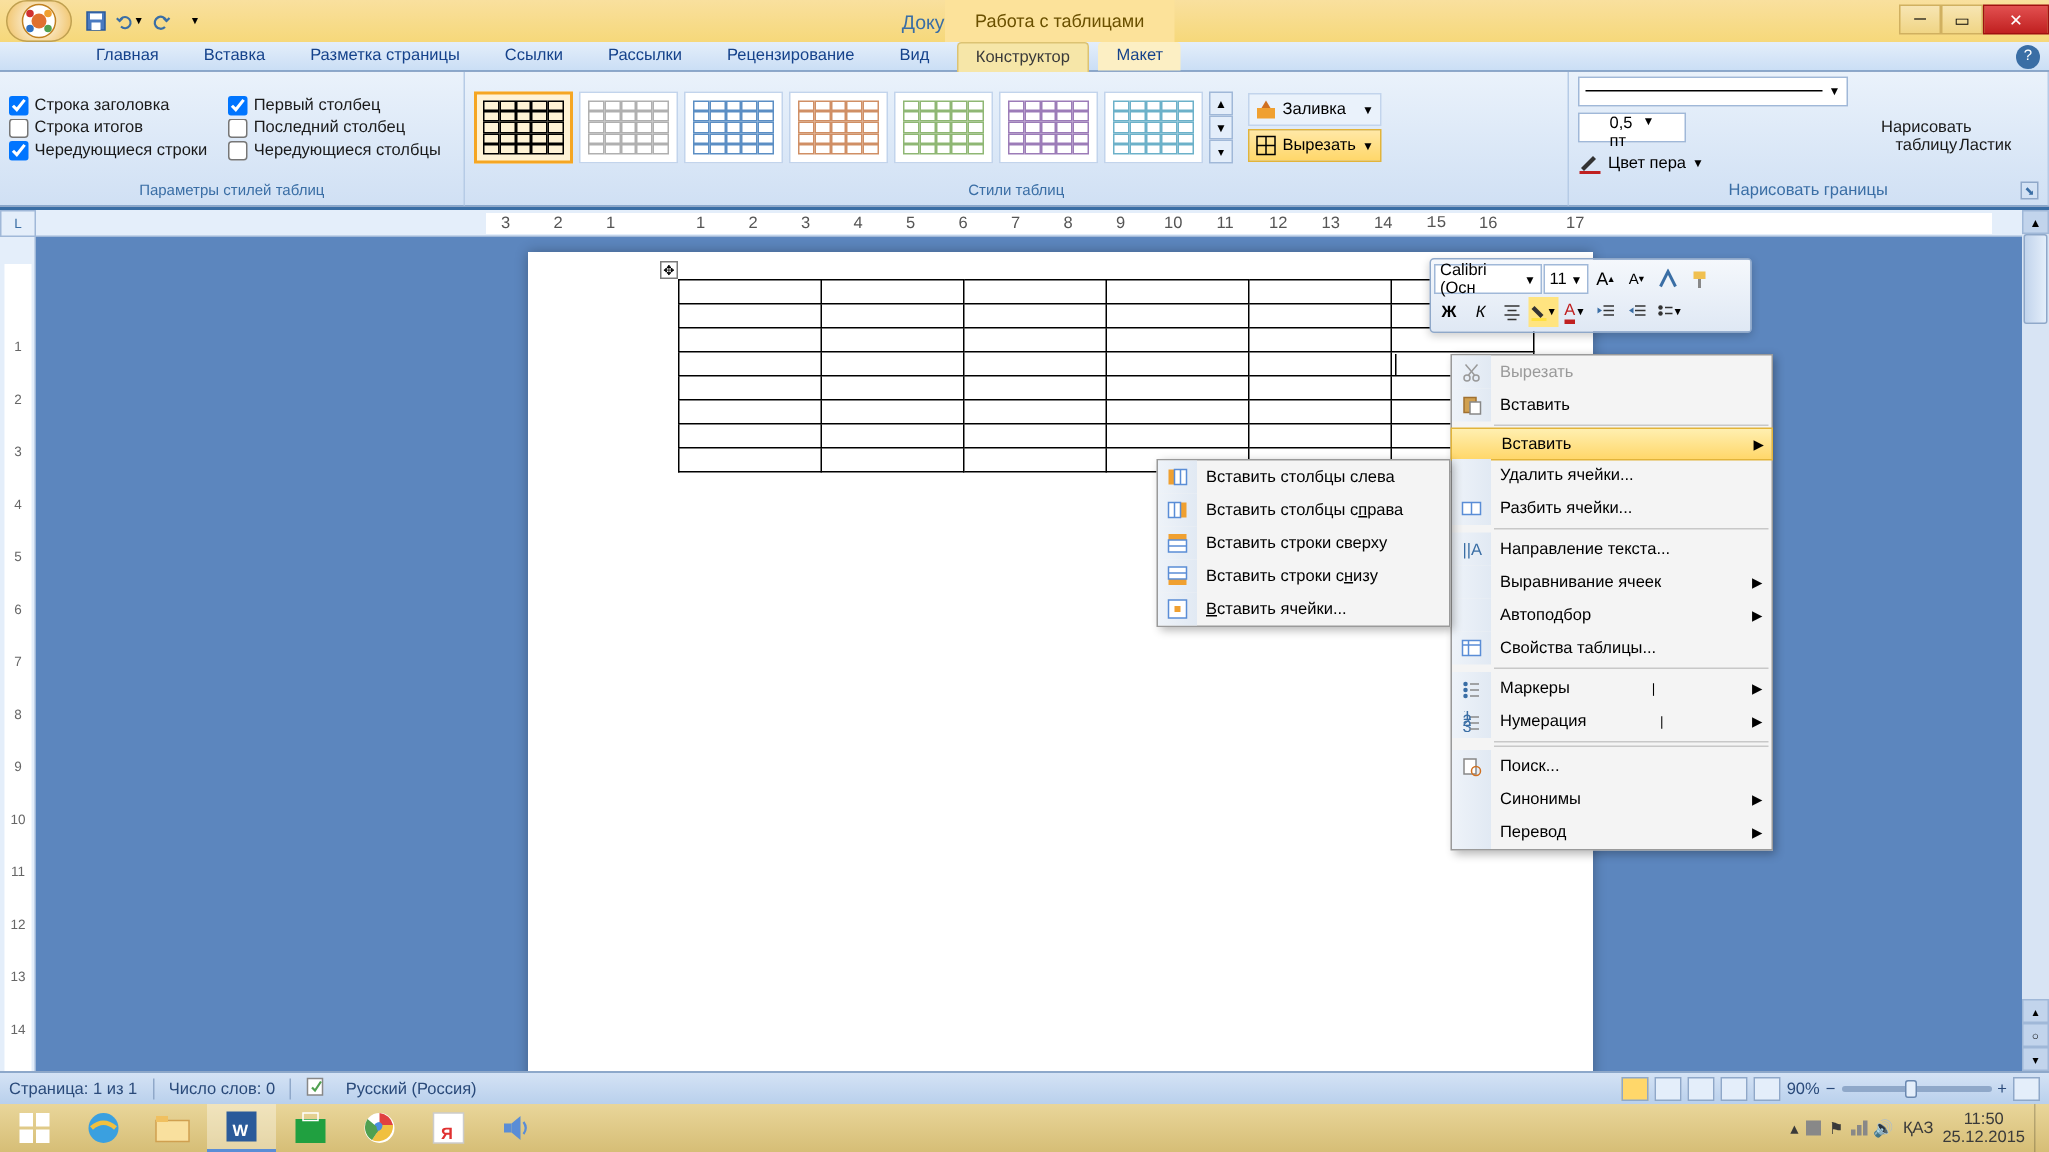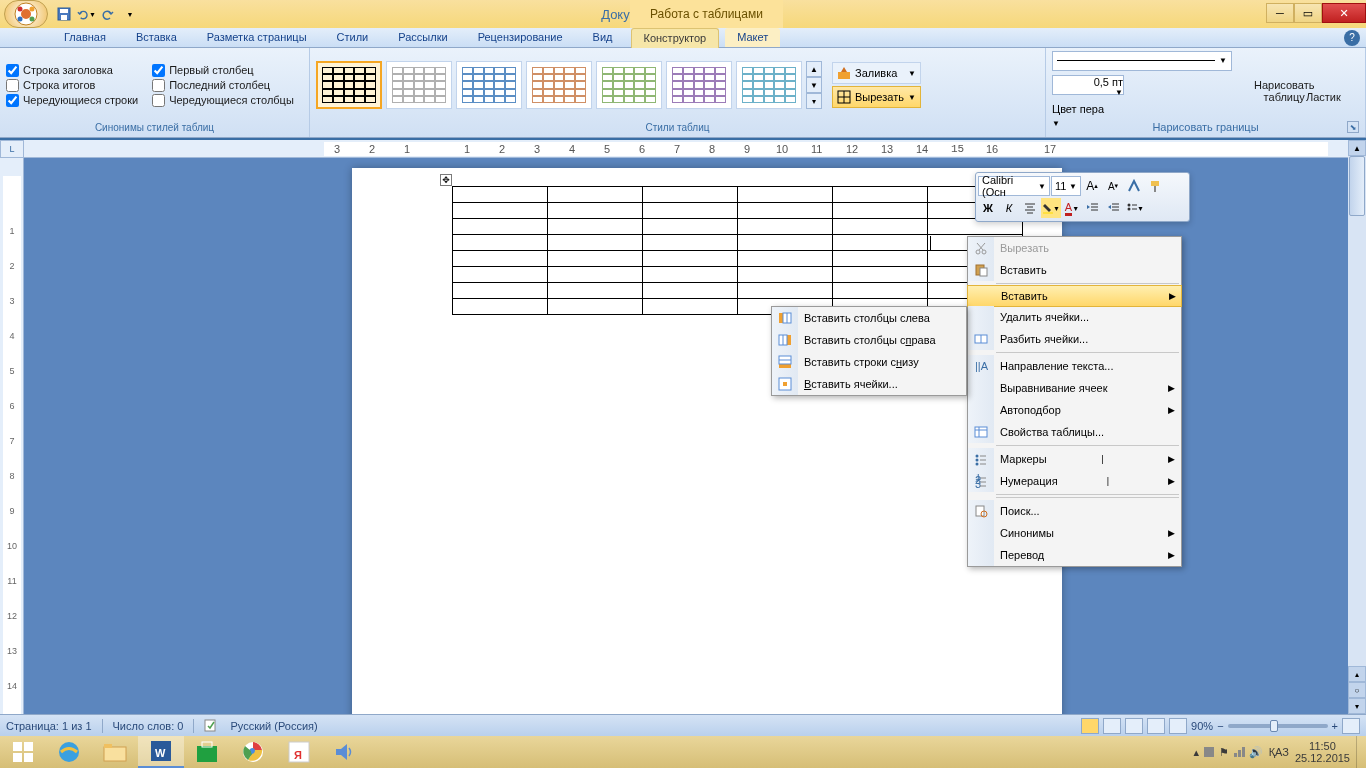--- a/index.html
+++ b/index.html
@@ -50,22 +50,22 @@
 .mini-tbl.c5 div { border-color:#6cb1c9; }
 .gal-scroll { width:16px; display:flex; flex-direction:column; }
 .gal-scroll div { flex:1; border:1px solid #a0b8d8; background:#e4eefa; display:flex; align-items:center; justify-content:center; font-size:8px; }
 
 .shading-borders { display:flex; flex-direction:column; gap:2px; margin-left:6px; }
 .sb-btn { height:22px; border:1px solid #c2d4ec; background:#eaf2fb; display:flex; align-items:center; padding:0 4px; gap:4px; font-size:11px; }
 .sb-btn.active { background:linear-gradient(#ffe8a6,#ffd76a); border-color:#e2b43a; }
 .sb-btn .dd { margin-left:auto; font-size:8px; }
 .border-style { width:180px; height:20px; border:1px solid #a0b8d8; background:#fff; display:flex; align-items:center; padding:0 4px; }
 .border-style .line { flex:1; height:1px; background:#000; }
-.border-weight { width:72px; height:20px; border:1px solid #a0b8d8; background:#fff; display:flex; align-items:flex-end; padding:0 0; font-size:11px; margin-top:2px;flex-direction:column; }
-.pen-color { height:20px; display:flex; align-items:flex-start; gap:4px; margin-top:2px; font-size:11px;flex-direction:column; }
+.border-weight { width:72px; height:20px; border:1px solid #a0b8d8; background:#fff; display:flex; align-items:flex-start; padding:0 20px; font-size:11px; margin-top:2px; }
+.pen-color { height:20px; display:flex; align-items:center; gap:4px; margin-top:2px; font-size:11px; }
 .big-btn { width:48px; display:flex; align-items:flex-end; gap:18px; font-size:10px; text-align:center; color:#1a1a1a; padding-top:4px; }
 .big-btn svg { width:32px; height:32px; }
 
 
 .doc-area { position:absolute; top:140px; left:0; right:0; bottom:54px; background:#5c86be; display:flex; }
 .ruler-corner { width:24px; height:18px; background:#e4eefa; border:1px solid #a0b8d8; display:flex; align-items:center; justify-content:center; font-size:9px; color:#3a6ea5; }
 .vruler { width:24px; background:#e4eefa; border-right:1px solid #a0b8d8; position:relative; }
 .vruler-inner { position:absolute; top:18px; left:3px; width:18px; bottom:0; background:#fff; }
 .vr-tick { position:absolute; left:0; width:100%; text-align:center; font-size:9px; color:#666; }
 .hruler-wrap { flex:1; display:flex; flex-direction:column; position:relative; }
@@ -81,21 +81,21 @@
 .cursor-cell::after { content:""; position:absolute; left:2px; top:1px; width:1px; height:14px; background:#000; }
 
 
 .vscroll { width:18px; background:#d8e4f4; position:relative; }
 .vscroll .arrow { height:16px; background:#c2d4ec; border:1px solid #a0b8d8; display:flex; align-items:center; justify-content:center; font-size:8px; }
 .vscroll .thumb { position:absolute; top:16px; left:1px; right:1px; height:60px; background:linear-gradient(90deg,#c2d4ec,#e4eefa); border:1px solid #8fa8c9; border-radius:2px; }
 .vscroll .nav { position:absolute; bottom:0; left:0; right:0; }
 .vscroll .nav div { height:16px; border:1px solid #a0b8d8; background:#c2d4ec; display:flex; align-items:center; justify-content:center; font-size:8px; }
 
 
-.mini-toolbar { position:absolute; left:975px; top:172px; width:215px; background:linear-gradient(#f5f8fc,#dfe8f4); border:1px solid #8fa8c9; border-radius:3px; padding:2px; box-shadow:0 2px 6px rgba(0,0,0,0.2); }
+.mini-toolbar { position:absolute; left:953px; top:172px; width:215px; background:linear-gradient(#f5f8fc,#dfe8f4); border:1px solid #8fa8c9; border-radius:3px; padding:2px; box-shadow:0 2px 6px rgba(0,0,0,0.2); }
 .mt-row { display:flex; gap:1px; align-items:center; height:22px; }
 .mt-combo { height:20px; border:1px solid #a0b8d8; background:#fff; display:flex; align-items:center; padding:0 3px; font-size:11px; }
 .mt-btn { width:20px; height:20px; display:flex; align-items:center; justify-content:center; border:1px solid transparent; font-size:11px; }
 .mt-btn.hl { background:#ffe480; }
 
 
 .ctx-menu { position:absolute; background:#f4f4f4; border:1px solid #9a9a9a; box-shadow:2px 2px 6px rgba(0,0,0,0.3); }
 .ctx-menu.main { left:967px; top:236px; width:215px; }
 .ctx-menu.sub { left:771px; top:306px; width:196px; }
 .ctx-item { height:22px; display:flex; align-items:center; padding-right:6px; position:relative; }
@@ -167,21 +167,21 @@
     <div class="win-btn">─</div>
     <div class="win-btn">▭</div>
     <div class="win-btn close">✕</div>
   </div>
 </div>
 
 <div class="ribbon-tabs">
   <div class="ribbon-tab">Главная</div>
   <div class="ribbon-tab">Вставка</div>
   <div class="ribbon-tab">Разметка страницы</div>
-  <div class="ribbon-tab">Стили</div>
+  <div class="ribbon-tab">Ссылки</div>
   <div class="ribbon-tab">Рассылки</div>
   <div class="ribbon-tab">Рецензирование</div>
   <div class="ribbon-tab">Вид</div>
   <div class="ribbon-tab active">Конструктор</div>
   <div class="ribbon-tab context">Макет</div>
   <div class="help-btn">?</div>
 </div>
 
 <div class="ribbon">
   <div class="rgroup" style="width:310px;">
@@ -206,21 +206,21 @@
         <label class="chk">
             <input type="checkbox" checked="" style="">
             <span>Чередующиеся строки</span>
           </label>
         <label class="chk">
             <input type="checkbox" style="">
             <span>Чередующиеся столбцы</span>
           </label>
       </div>
     </div>
-    <div class="rgroup-label">Синонимы стилей таблиц</div>
+    <div class="rgroup-label">Параметры стилей таблиц</div>
   </div>
 
   <div class="rgroup" style="flex:1;">
     <div class="rgroup-body">
       <div class="gallery">
         <div class="gal-item sel">
             <div class="mini-tbl">
               <div></div>
               <div></div>
               <div></div>
@@ -842,20 +842,30 @@
           <rect x="9" y="2" width="4" height="10" fill="#f0a030"></rect>
           <rect x="1" y="2" width="8" height="10" fill="#fff" stroke="#5a8dd6"></rect>
           <line x1="5" y1="2" x2="5" y2="12" stroke="#5a8dd6"></line>
         </svg>
       </div>
       <span>Вставить столбцы с<span class="u">п</span>рава</span>
     </div>
   <div class="ctx-item">
       <div class="ctx-icon">
         <svg width="14" height="14">
+          <rect x="1" y="1" width="12" height="4" fill="#f0a030"></rect>
+          <rect x="1" y="5" width="12" height="8" fill="#fff" stroke="#5a8dd6"></rect>
+          <line x1="1" y1="9" x2="13" y2="9" stroke="#5a8dd6"></line>
+        </svg>
+      </div>
+      <span>Вставить строки сверху</span>
+    </div>
+  <div class="ctx-item">
+      <div class="ctx-icon">
+        <svg width="14" height="14">
           <rect x="1" y="9" width="12" height="4" fill="#f0a030"></rect>
           <rect x="1" y="1" width="12" height="8" fill="#fff" stroke="#5a8dd6"></rect>
           <line x1="1" y1="5" x2="13" y2="5" stroke="#5a8dd6"></line>
         </svg>
       </div>
       <span>Вставить строки с<span class="u">н</span>изу</span>
     </div>
   <div class="ctx-item">
       <div class="ctx-icon">
         <svg width="14" height="14">

